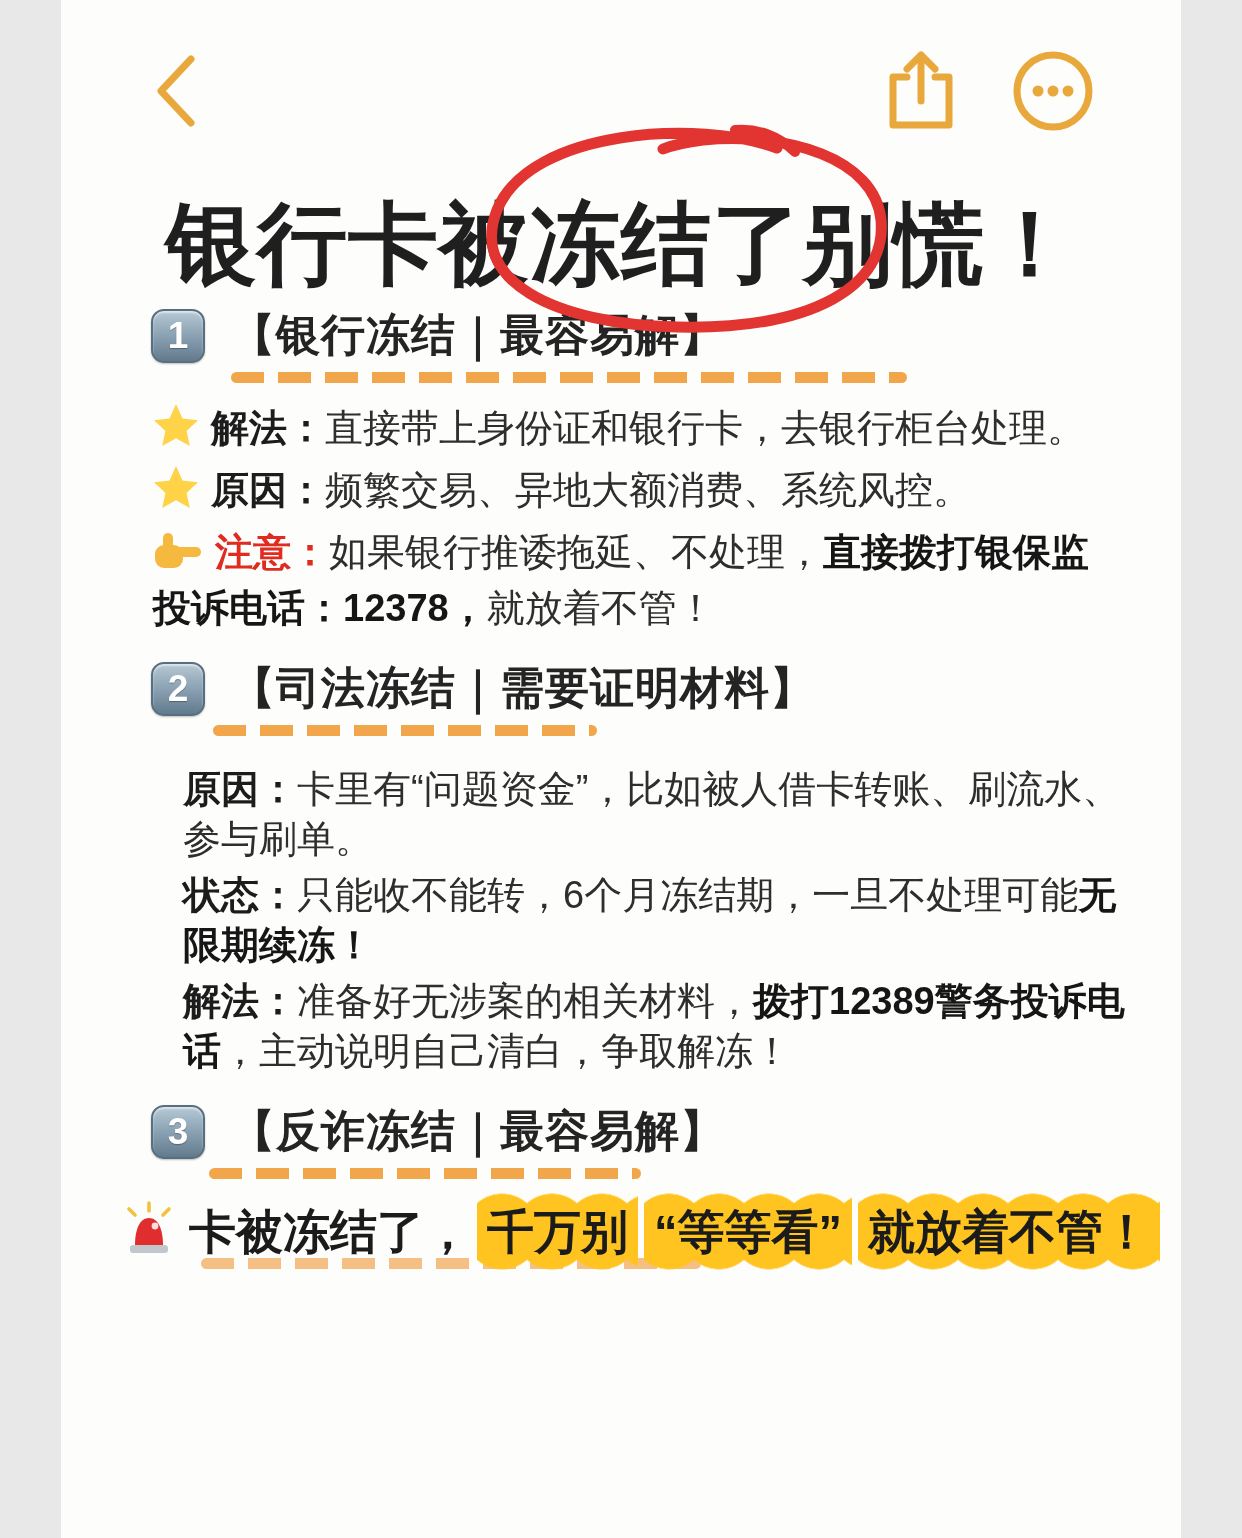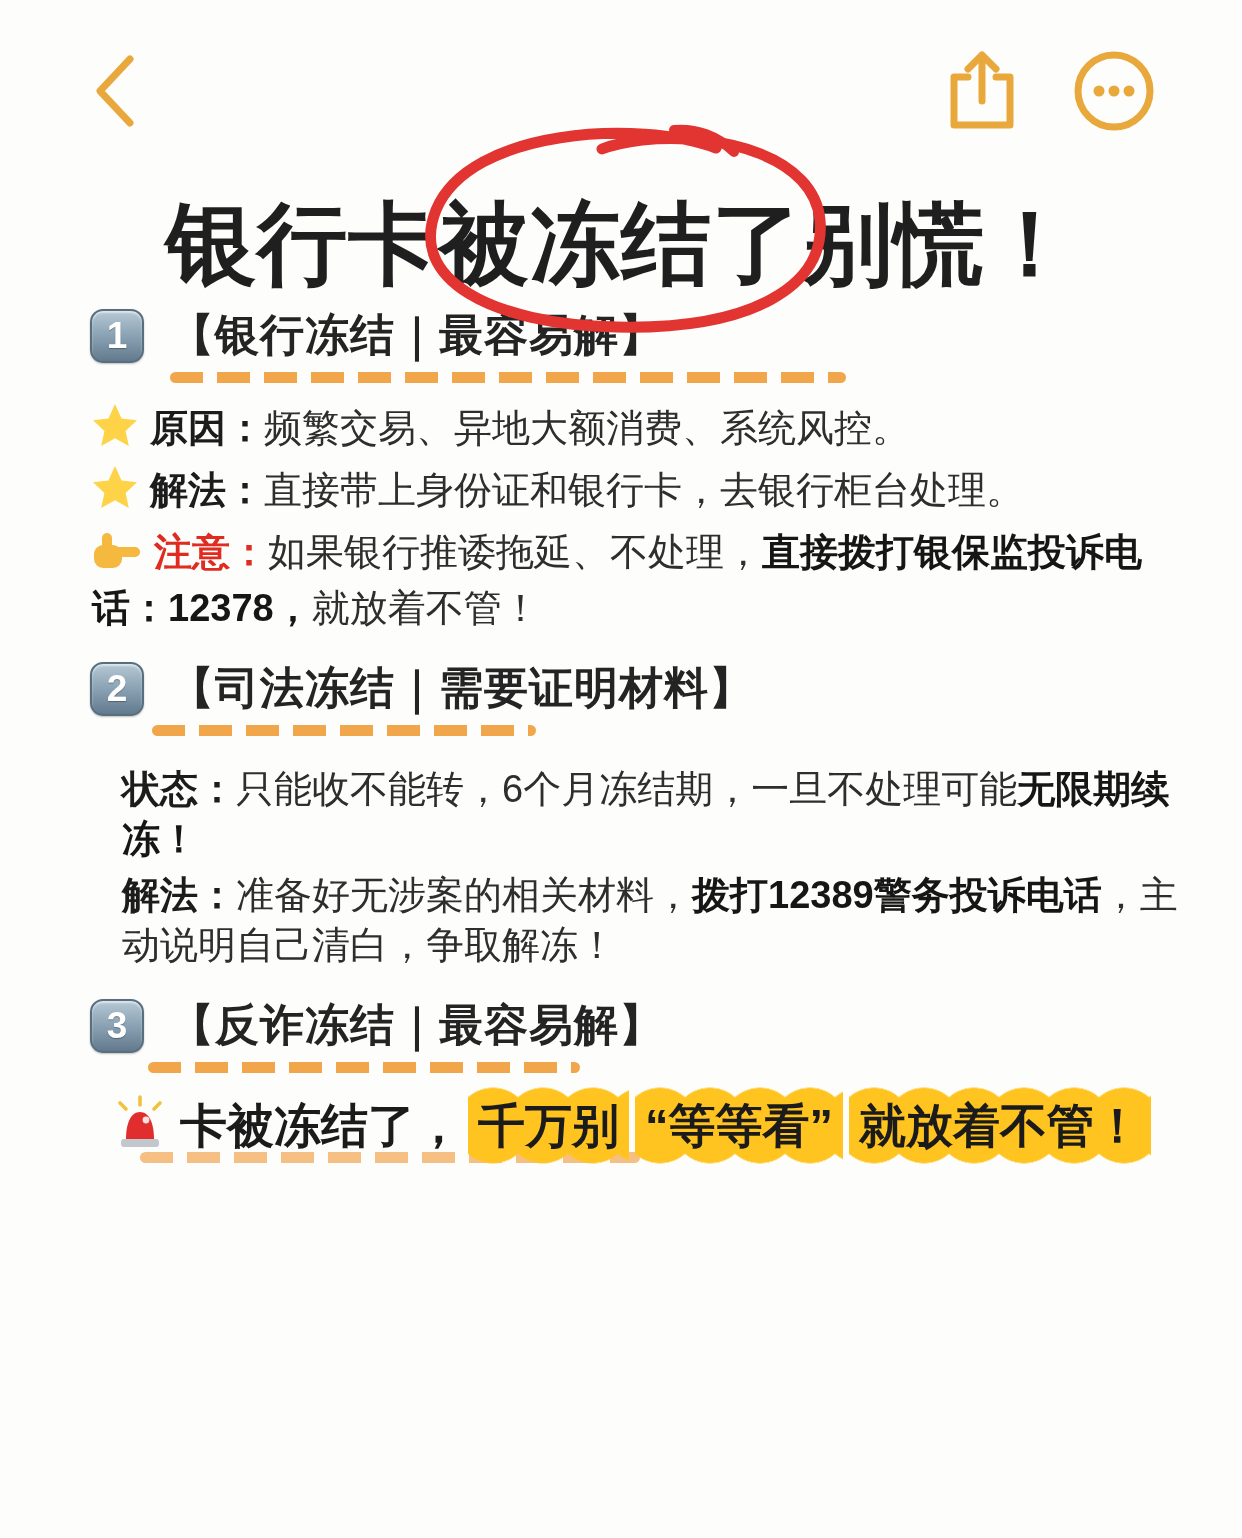--- a/index.html
+++ b/index.html
@@ -9,21 +9,21 @@
     --circle-red:#E23430;
     --note-red:#E02B20;
     --hl-yellow:#FFC41F;
     --cross:#EE3B5C;
     --ink:#232323;
     --ink-soft:#2e2e2e;
   }
   *{box-sizing:border-box;}
   html,body{margin:0;padding:0;background:#e8e8e8;}
   .page{
-    position:relative;width:1242px;height:1538px;margin:0 auto;
+    position:relative;width:1120px;height:1538px;margin:0 auto;
     background:#FDFDFB;overflow:hidden;
     font-family:"Liberation Sans","DejaVu Sans",sans-serif;color:var(--ink);
   }
   
   .topbar{display:flex;align-items:center;padding:50px 86px 0 92px;height:134px;}
   .topbar .spacer{flex:1;}
   .icon-btn{display:flex;align-items:center;justify-content:center;cursor:pointer;background:none;border:none;padding:0;}
   .icon-btn + .icon-btn{margin-left:52px;}
   
   .title-wrap{position:relative;margin-top:50px;height:122px;text-align:center;}
@@ -51,21 +51,21 @@
   .body-1{padding:0 70px 0 92px;}
   .body-23{padding:0 44px 0 122px;}
   .lbl{font-weight:800;color:#1c1c1c;}
   .lbl-red{font-weight:800;color:var(--note-red);text-align:center;}
   .seg-b{font-weight:800;color:#161616;}
   .inline-ic{display:inline-block;vertical-align:-6px;margin-right:12px;}
   .sec-2{margin-top:26px;}
   .sec-3{margin-top:26px;}
   .sec-2 .sec-body,.sec-3 .sec-body{margin-top:28px;}
   
-  .alert{display:flex;align-items:center;padding-left:114px;margin-top:14px;font-size:47px;font-weight:800;color:#1b1b1b;line-height:1;white-space:nowrap;}
+  .alert{display:flex;align-items:center;padding-left:62px;margin-top:14px;font-size:47px;font-weight:800;color:#1b1b1b;line-height:1;white-space:nowrap;}
   .alert .siren{margin-right:14px;flex:0 0 auto;}
   .hl{
     display:inline-block;padding:15px 10px;margin-left:6px;
     background:radial-gradient(circle 38px at center,var(--hl-yellow) 98.5%,transparent 100%) left center/50px 80px repeat-x;
   }
   .alert-dash{margin:-12px 0 0 140px;width:500px;height:11px;border-radius:6px;
     background:repeating-linear-gradient(90deg,var(--dash-light) 0 33px,transparent 33px 47px);}
 </style>
 </head>
 <body>
@@ -115,28 +115,28 @@
       <span class="badge">1</span>
       <h2>【银行冻结｜最容易解】</h2>
     </div>
     <div class="dash dash-1"></div>
     <div class="sec-body body-1">
       <p>
         <span class="inline-ic">
           <svg width="46" height="44" viewBox="0 0 46 44">
               <path d="M23 1 L29.5 15.5 L45 17.3 L33.6 28 L36.8 43 L23 35.3 L9.2 43 L12.4 28 L1 17.3 L16.5 15.5 Z" fill="#FFD348"></path>
             </svg>
-        </span><span class="lbl">原因：</span><span>频繁交易、异地大额消费、系统风控。</span>
+        </span><span class="lbl">解法：</span><span>直接带上身份证和银行卡，去银行柜台处理。</span>
       </p>
       <p>
         <span class="inline-ic">
           <svg width="46" height="44" viewBox="0 0 46 44">
               <path d="M23 1 L29.5 15.5 L45 17.3 L33.6 28 L36.8 43 L23 35.3 L9.2 43 L12.4 28 L1 17.3 L16.5 15.5 Z" fill="#FFD348"></path>
             </svg>
-        </span><span class="lbl">解法：</span><span>直接带上身份证和银行卡，去银行柜台处理。</span>
+        </span><span class="lbl">原因：</span><span>频繁交易、异地大额消费、系统风控。</span>
       </p>
       <p>
         <span class="inline-ic">
           <svg width="50" height="44" viewBox="0 0 50 44">
             <g fill="#F5B940">
               <rect x="10" y="6" width="10" height="20" rx="5"></rect>
               <rect x="2" y="18" width="28" height="23" rx="9"></rect>
               <rect x="16" y="20" width="32" height="10" rx="5"></rect>
             </g>
           </svg>
@@ -145,20 +145,21 @@
     </div>
   </section>
 
   <section class="sec-2">
     <div class="sec-head">
       <span class="badge">2</span>
       <h2>【司法冻结｜需要证明材料】</h2>
     </div>
     <div class="dash dash-2"></div>
     <div class="sec-body body-23">
+      <p><span class="lbl">原因：</span><span>卡里有“问题资金”，比如被人借卡转账、刷流水、参与刷单。</span></p>
       <p><span class="lbl">状态：</span><span>只能收不能转，6个月冻结期，一旦不处理可能</span><span class="seg-b">无限期续冻！</span></p>
       <p><span class="lbl">解法：</span><span>准备好无涉案的相关材料，</span><span class="seg-b">拨打12389警务投诉电话</span><span>，主动说明自己清白，争取解冻！</span></p>
     </div>
   </section>
 
   <section class="sec-3">
     <div class="sec-head">
       <span class="badge">3</span>
       <h2>【反诈冻结｜最容易解】</h2>
     </div>

